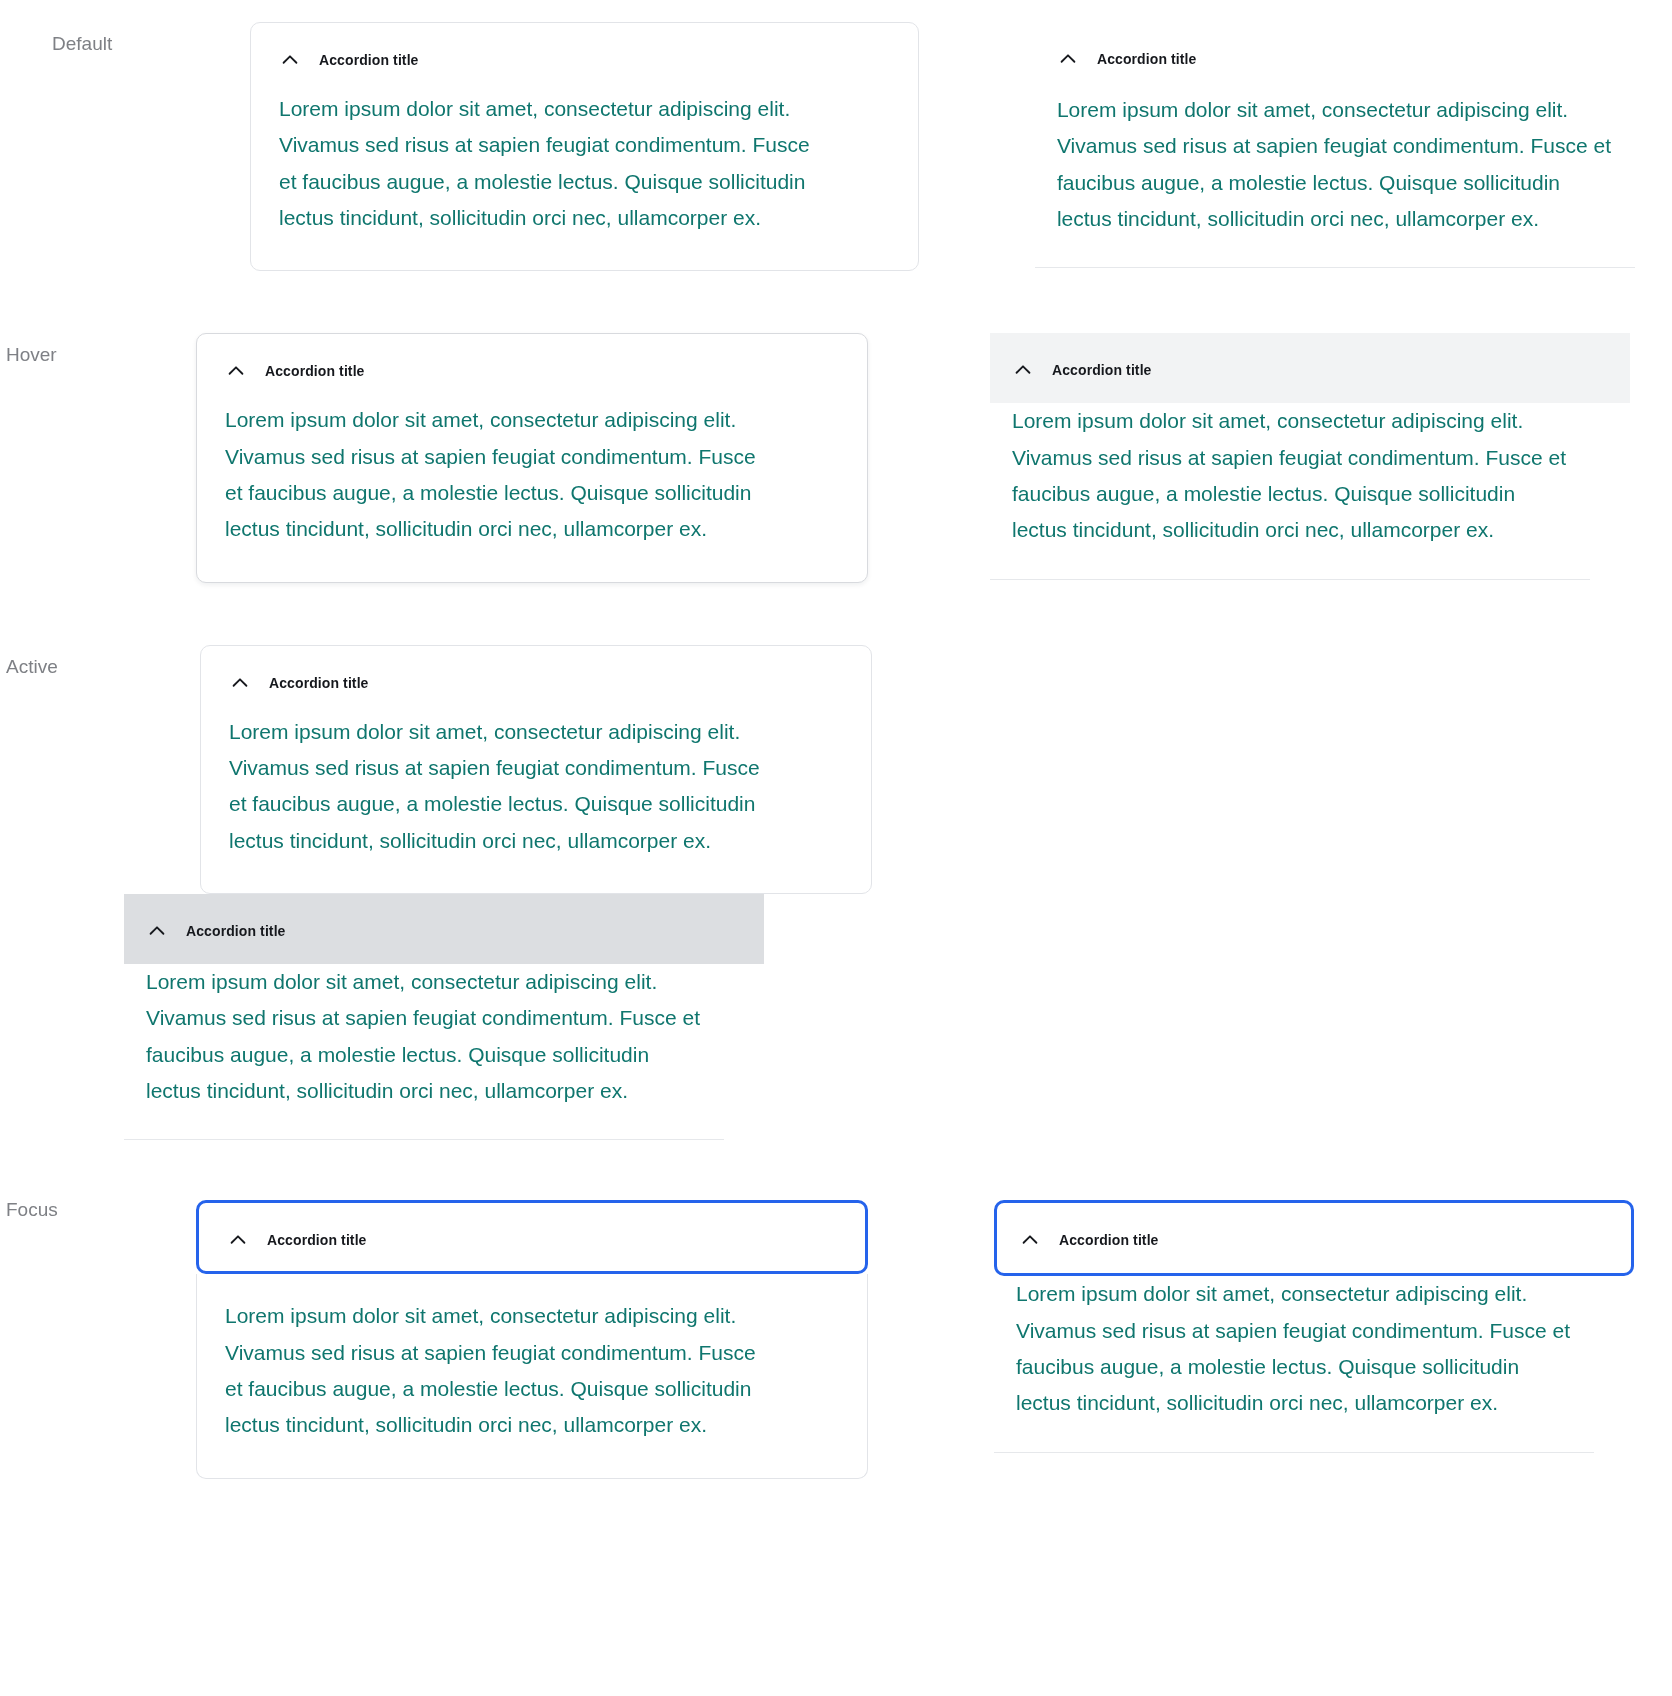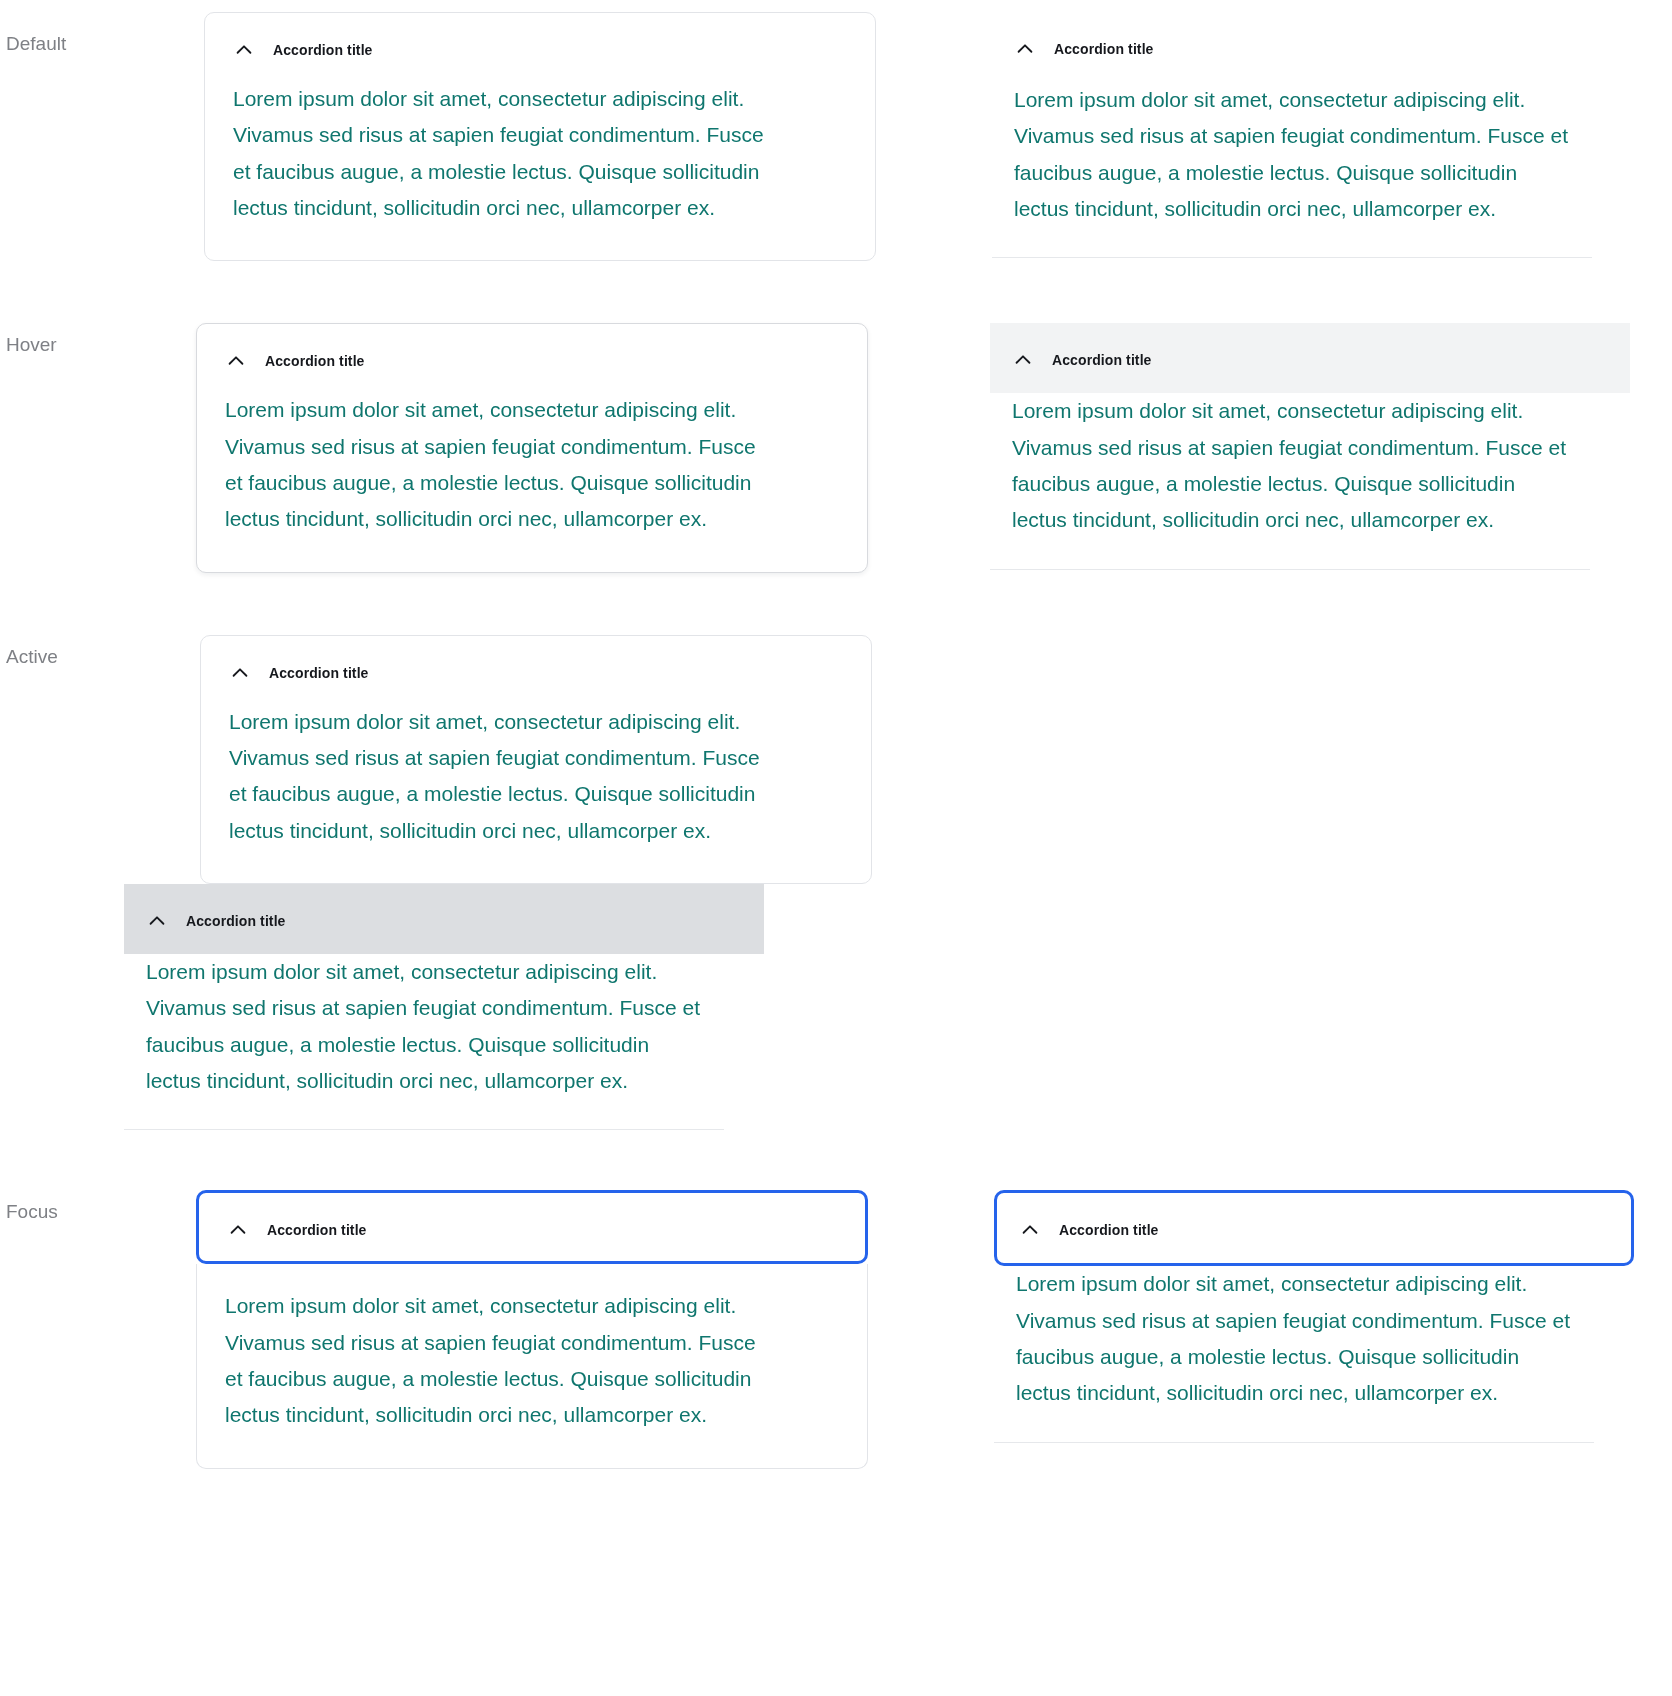--- a/index.html
+++ b/index.html
@@ -127,21 +127,21 @@
   .focus-flat-wrap .acc-body {
     padding: 24px 22px 30px 22px;
     border-bottom: 1px solid #e6e8eb;
   }
 </style>
 </head>
 <body>
 
 <div class="grid">
 
-  <div class="row" style="padding-top:12px;">
+  <div class="row" style="padding-top:22px;margin-left:46px;">
     <div class="state-label" style="top:34px;">Default</div>
 
     <div class="col-card">
       <div class="acc card">
         <div class="acc-header">
           <svg class="chev" viewBox="0 0 24 24" fill="none">
             <path d="M5 15l7-7 7 7" stroke="currentColor" stroke-width="2" stroke-linecap="round" stroke-linejoin="round"></path>
           </svg>
           <span class="acc-title">Accordion title</span>
         </div>
@@ -212,21 +212,21 @@
             <path d="M5 15l7-7 7 7" stroke="currentColor" stroke-width="2" stroke-linecap="round" stroke-linejoin="round"></path>
           </svg>
           <span class="acc-title">Accordion title</span>
         </div>
         <div class="acc-body">Lorem ipsum dolor sit amet, consectetur adipiscing elit. Vivamus sed risus at sapien feugiat condimentum. Fusce et faucibus augue, a molestie lectus. Quisque sollicitudin lectus tincidunt, sollicitudin orci nec, ullamcorper ex.</div>
       </div>
     </div>
   </div>
 
   <div class="row" style="padding-top:60px;">
-    <div class="state-label" style="top:72px;">Focus</div>
+    <div class="state-label" style="top:60px;">Focus</div>
 
     <div class="col-card" style="margin-left:196px;">
       <div class="acc card focus">
         <div class="focus-ring">
           <div class="acc-header">
             <svg class="chev" viewBox="0 0 24 24" fill="none">
               <path d="M5 15l7-7 7 7" stroke="currentColor" stroke-width="2" stroke-linecap="round" stroke-linejoin="round"></path>
             </svg>
             <span class="acc-title">Accordion title</span>
           </div>

